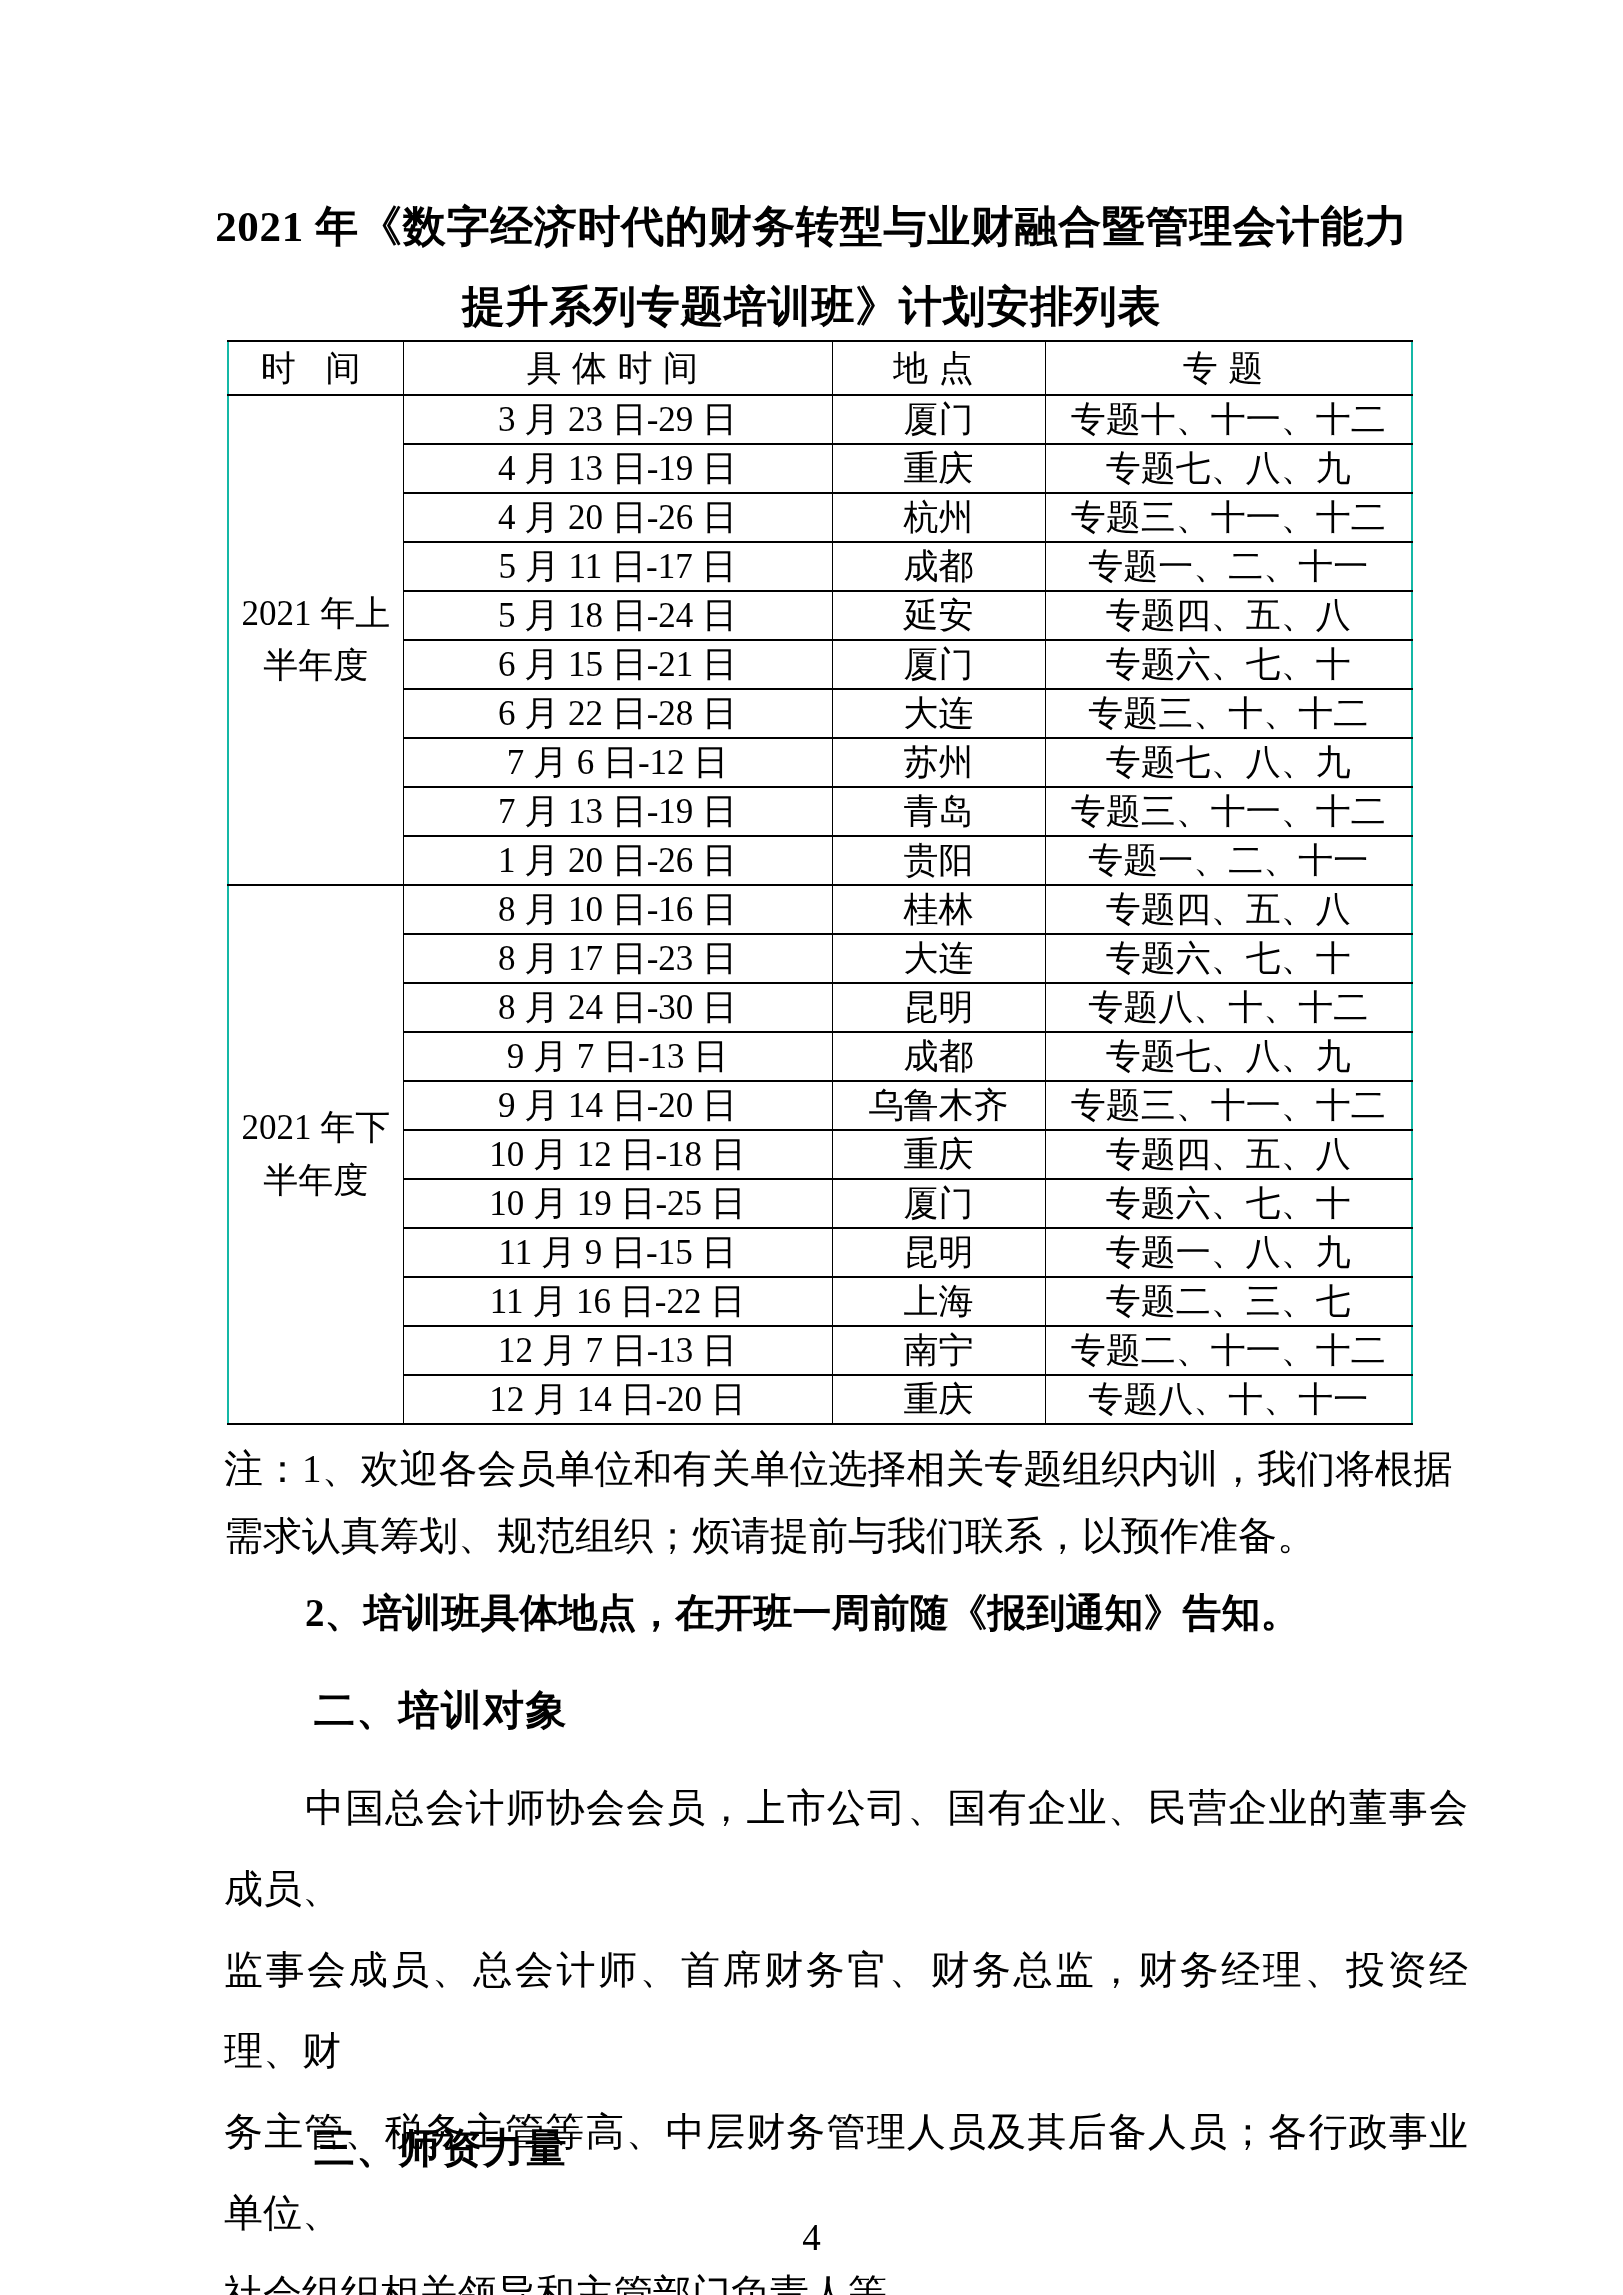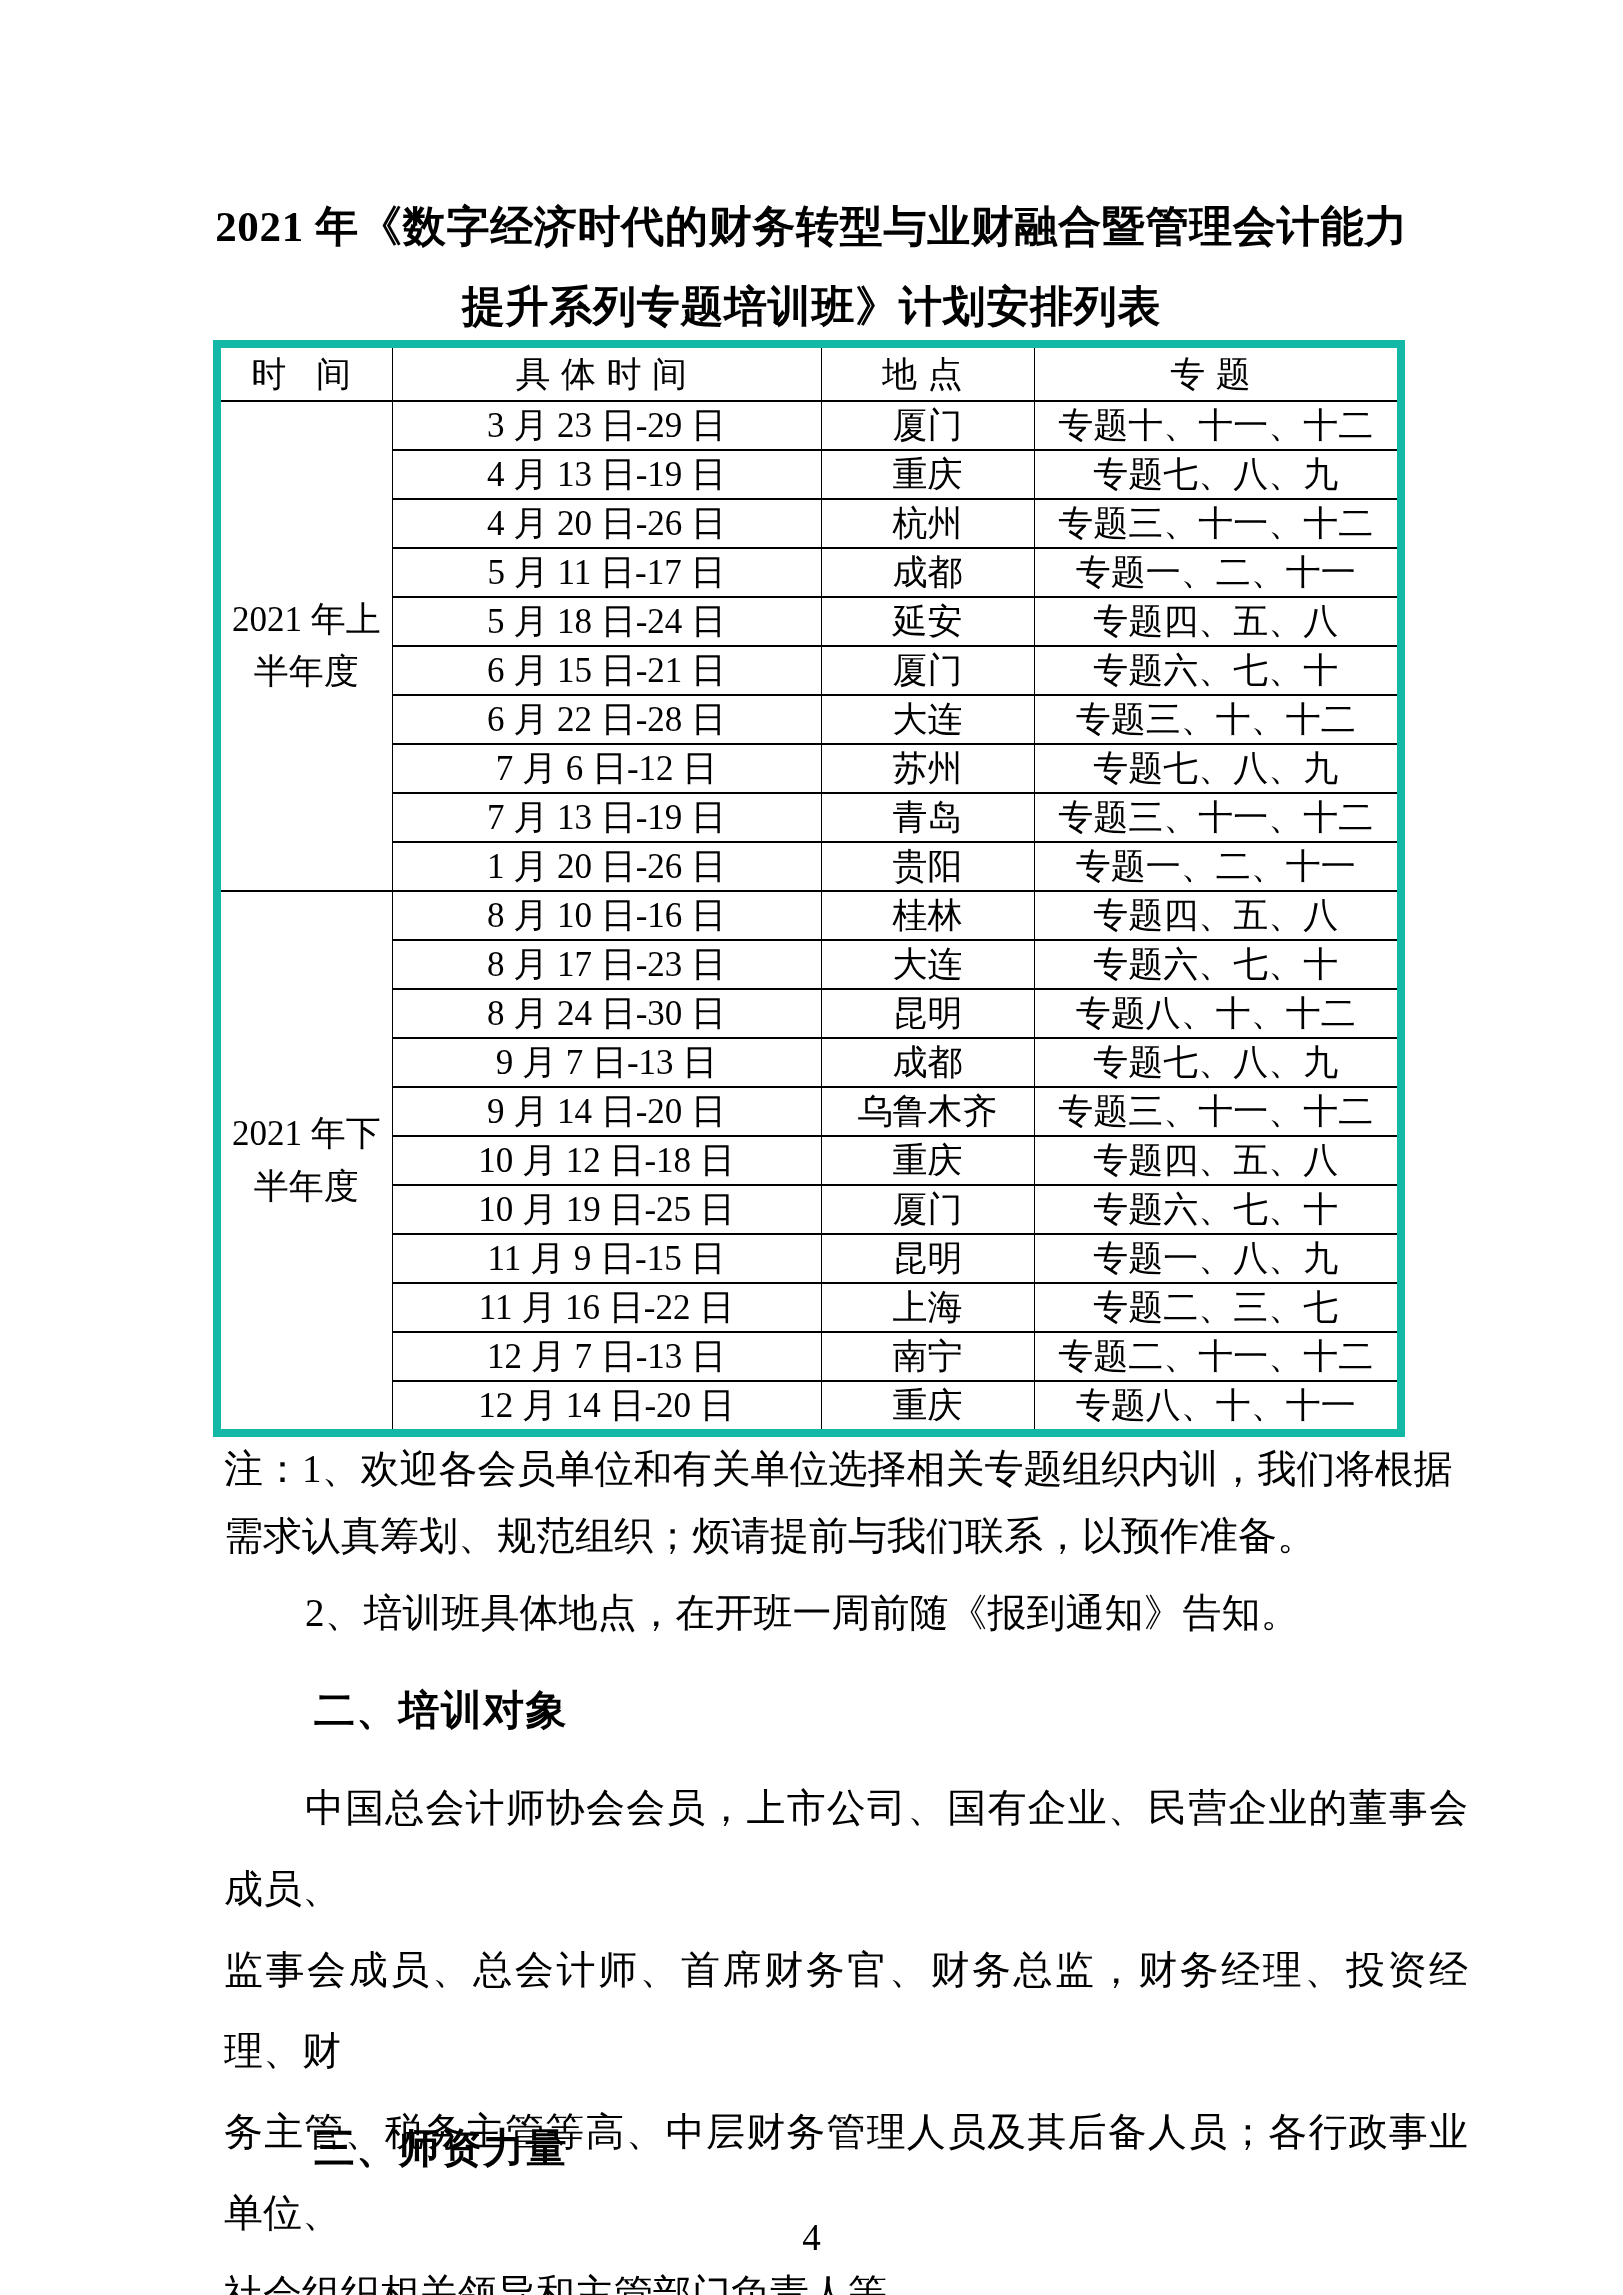--- a/index.html
+++ b/index.html
@@ -28,25 +28,25 @@
     font-size: 43px;
     line-height: 80px;
     white-space: pre-line;
     letter-spacing: 0.7px;
   }
 
   
   .schedule {
     position: absolute;
     top: 340px;
-    left: 213px;
+    left: 227px;
     width: 1183px;
     border-collapse: collapse;
     table-layout: fixed;
-    border: 8px solid #14b8a6;
+    border: 2px solid #14b8a6;
   }
   .schedule th, .schedule td {
     border-left: 1.3px solid #000000;
     border-right: 1.3px solid #000000;
     border-top: 2px solid #000000;
     border-bottom: 2px solid #000000;
     text-align: center;
     vertical-align: middle;
     font-size: 35px;
     font-family: "Liberation Serif", "DejaVu Serif", serif;
@@ -82,20 +82,21 @@
   }
   .notes {
     top: 1427px;
     line-height: 67px;
     white-space: pre-line;
   }
   .note2 {
     top: 1571px;
     line-height: 67px;
     text-indent: 81px;
+    font-weight: bold;
   }
   .para {
     top: 1759px;
     line-height: 81px;
     white-space: pre-line;
     text-indent: 81px;
   }
 
   
   .section-heading {

